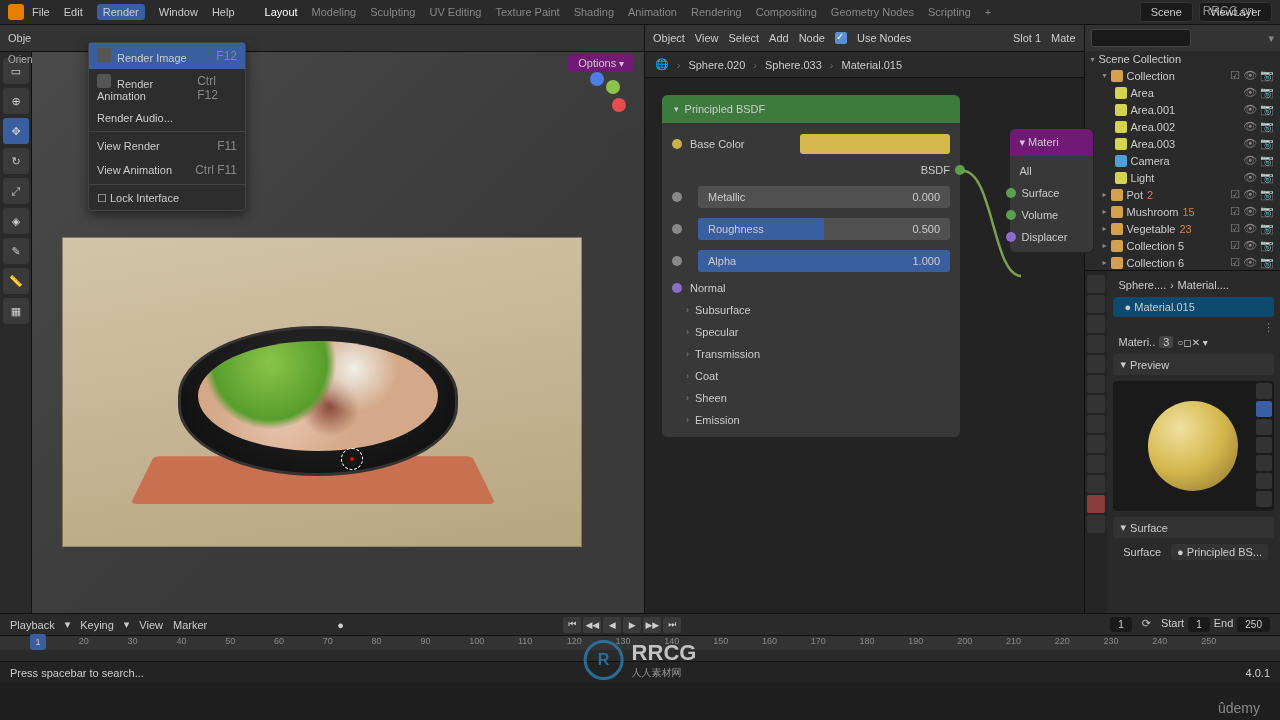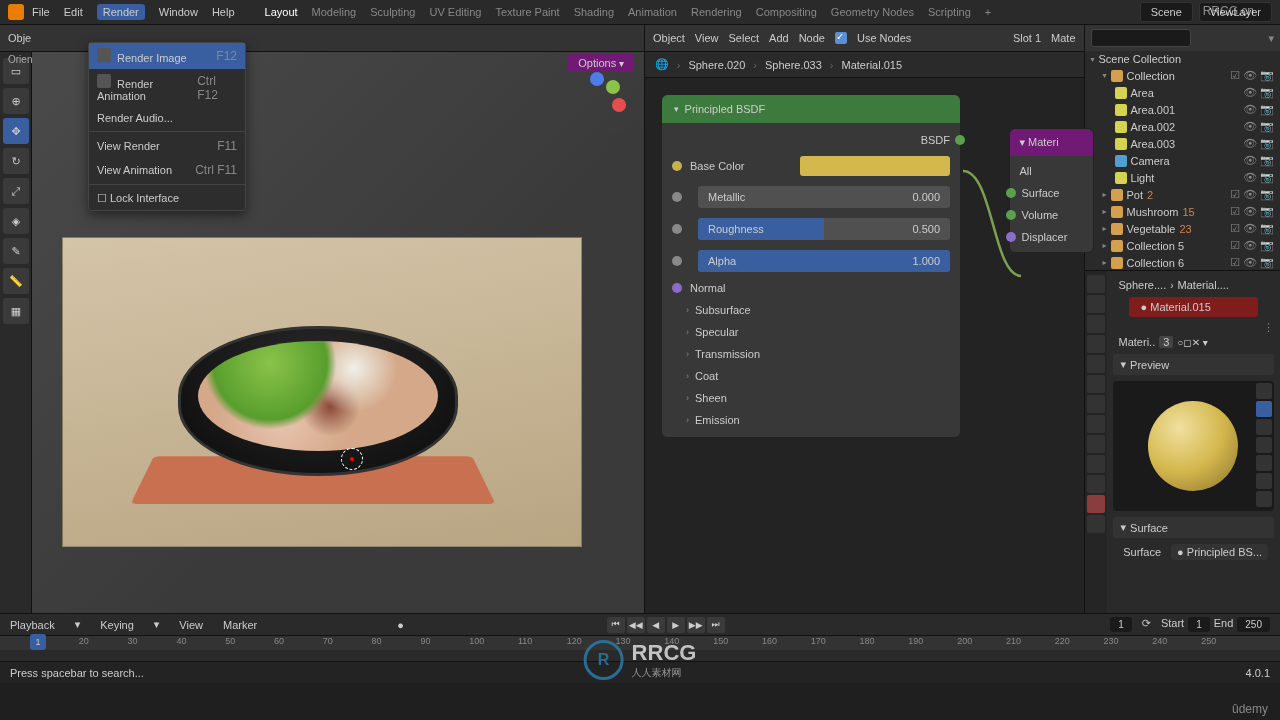--- a/index.html
+++ b/index.html
@@ -75,39 +75,39 @@
 .ol-tri{font-size:8px;color:#888}
 .ico{width:12px;height:12px;border-radius:2px;display:inline-block}
 .ico-col{background:#d4a050}
 .ico-light{background:#d4d450}
 .ico-cam{background:#50a0d4}
 .props{flex:1;display:flex;border-top:1px solid #111}
 .prop-tabs{width:22px;background:#252525;display:flex;flex-direction:column;gap:2px;padding:4px 2px}
 .prop-tabs div{width:18px;height:18px;border-radius:2px;cursor:pointer;background:#333}
 .prop-tabs div.red{background:#8a3d3d}
 .prop-body{flex:1;padding:6px;overflow:hidden}
-.mat-slot{background:#7f1d1d;padding:4px 12px;border-radius:3px;margin:4px 16px}
+.mat-slot{background:#0c4a6e;padding:4px 12px;border-radius:3px;margin:4px 0}
 .preview-box{background:#1a1a1a;border-radius:4px;height:130px;margin:6px 0;display:flex;align-items:center;justify-content:center;position:relative}
 .preview-ball{width:90px;height:90px;border-radius:50%;background:radial-gradient(circle at 35% 30%,#f0e0a0 0%,#d4b84d 50%,#8a7030 100%)}
 .preview-tools{position:absolute;right:2px;top:2px;display:flex;flex-direction:column;gap:2px}
 .preview-tools div{width:16px;height:16px;background:#333;border-radius:2px}
 .preview-tools div.active{background:#3a5fa0}
 .section-hdr{background:#333;padding:4px 8px;border-radius:3px;margin:4px 0;display:flex;align-items:center;gap:4px}
 .timeline{height:48px;background:#2a2a2a;border-top:1px solid #111}
-.tl-top{height:22px;display:flex;align-items:center;padding:0 10px;gap:20px;border-bottom:1px solid #111}
+.tl-top{height:22px;display:flex;align-items:center;padding:0 10px;gap:10px;border-bottom:1px solid #111}
 .tl-play{display:flex;gap:2px;margin:0 auto}
 .tl-play div{width:18px;height:16px;background:#3a3a3a;border-radius:2px;cursor:pointer;display:flex;align-items:center;justify-content:center;font-size:9px}
 .tl-frames{display:flex;gap:4px}
 .tl-fbox{background:#1a1a1a;padding:2px 8px;border-radius:3px;font-size:10px}
 .tl-ruler{height:14px;background:#333;display:flex;padding:0 30px;position:relative}
 .tl-tick{flex:1;font-size:9px;color:#888}
 .tl-head{position:absolute;left:30px;top:-2px;width:16px;height:16px;background:#3a5fa0;border-radius:3px;font-size:9px;text-align:center;line-height:16px}
 .statusbar{height:22px;background:#232323;display:flex;align-items:center;padding:4px 10px;font-size:10px;color:#888;border-top:1px solid #111}
 .statusbar .ver{margin-left:auto}
-.ver-right{position:absolute;right:12px;bottom:4px;font-size:12px;color:#888}
+.ver-right{position:absolute;right:20px;bottom:4px;font-size:14px;color:#888}
 .wm-tr{position:absolute;top:4px;right:26px;font-size:12px;color:rgba(255,255,255,.5);font-weight:normal}
 .wm-c{position:absolute;bottom:40px;left:50%;transform:translateX(-50%);display:flex;align-items:center;gap:8px;opacity:.85}
 .wm-c .lg{width:40px;height:40px;border:3px solid #2a7aa8;border-radius:50%;display:flex;align-items:center;justify-content:center;color:#2a7aa8;font-weight:bold;font-size:16px}
 .wm-c .tx{font-size:22px;font-weight:bold;color:#ddd}
 .wm-c .sub{font-size:10px;color:#aaa;display:block}
 .workspace{display:flex;height:588px}
 .left-pane{width:705px;display:flex;flex-direction:column}
 .node-pane{width:481px;display:flex;flex-direction:column;border-left:1px solid #111}
 .orient{position:absolute;top:54px;left:8px;font-size:10px;color:#aaa}
 .node-toolbar{height:27px;background:#333;display:flex;align-items:center;padding:0 8px;gap:10px;border-bottom:1px solid #111}
@@ -239,28 +239,28 @@
         <span class="chev">›</span>
       <span>Material.015</span>
     </div>
     <div class="node-area">
       <div class="node-panel">
         <div class="node-hdr">
             <span class="tri">▾</span>
             <span>Principled BSDF</span>
           </div>
         <div class="node-body">
-          <div class="sock-row" style="justify-content:flex-end">
-              <span>BSDF</span>
-              <span class="sock green" style="position:absolute;right:-5px"></span>
-            </div>
           <div class="sock-row">
               <span class="sock yellow"></span>
               <span class="sock-lbl">Base Color</span>
               <div class="swatch"></div>
+            </div>
+          <div class="sock-row" style="justify-content:flex-end">
+              <span>BSDF</span>
+              <span class="sock green" style="position:absolute;right:-5px"></span>
             </div>
           <div class="sock-row">
               <span class="sock"></span>
               <div class="slider">
                 <span>Metallic</span>
                 <span>0.000</span>
               </div>
             </div>
           <div class="sock-row">
               <span class="sock"></span>

